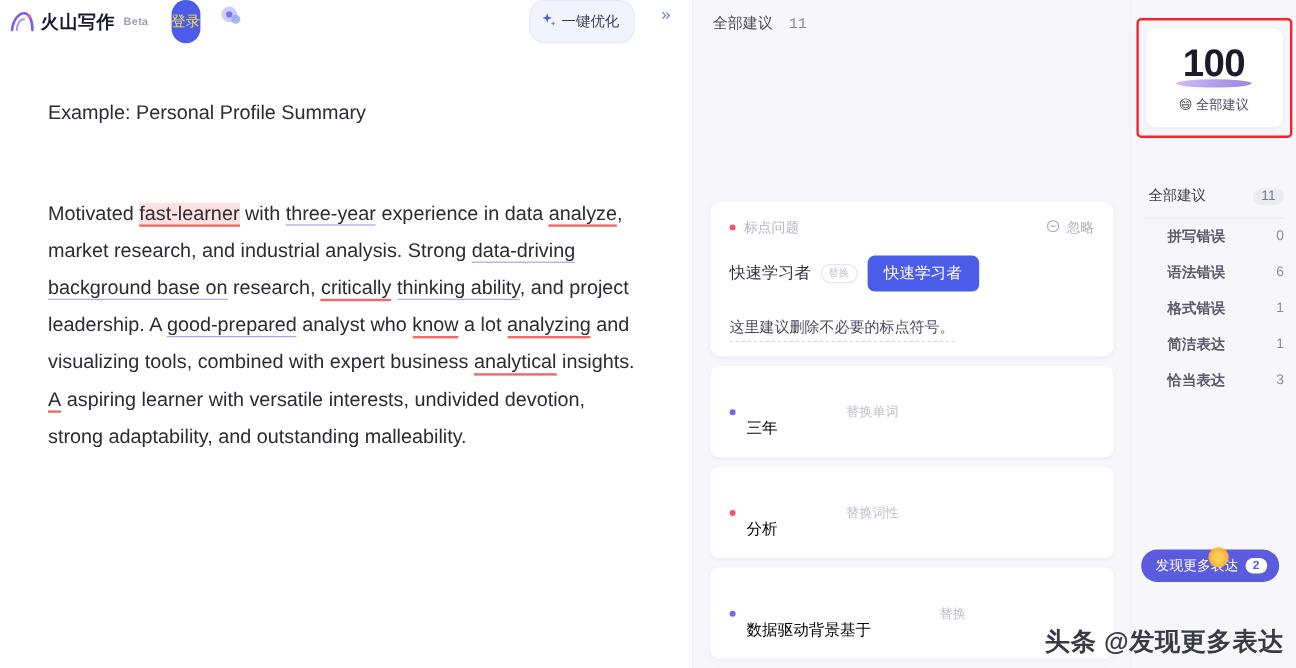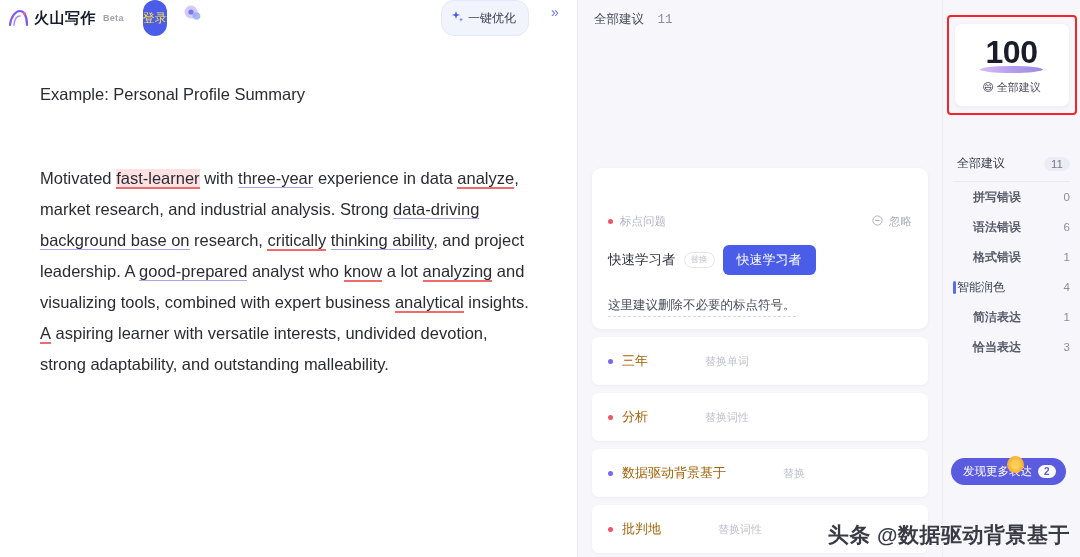--- a/index.html
+++ b/index.html
@@ -71,21 +71,21 @@
   .sugg-header {
     padding: 11px 0 0 16px; font-size: 12.5px; color: #4a4a5c; flex-shrink: 0; font-family: Liberation Mono, monospace;
   }
   .sugg-header .cnt { color: #8c8c9e; margin-left: 6px; }
   .sugg-list { flex: 1; padding: 18px 14px 0 14px; overflow: hidden; }
 
   .sugg-card {
     background: #fff; border-radius: 9px; padding: 14px 16px 12px 16px;
     box-shadow: 0 1px 4px rgba(60,60,100,.07); margin-top: 122px;
   }
-  .card-head { display: flex; align-items: flex-start; justify-content: space-between; margin-top: 32px; }
+  .card-head { display: flex; align-items: flex-start; justify-content: space-between; }
   .card-tag { display: flex; align-items: center; gap: 7px; }
   .dot-red { width: 5px; height: 5px; border-radius: 50%; background: #f0556b; }
   .dot-purple { width: 5px; height: 5px; border-radius: 50%; background: #7b68e8; }
   .card-tag-label { font-size: 11.5px; color: #b4b4c2; }
   .ignore-btn {
     display: flex; align-items: center; gap: 6px;
     font-size: 11.5px; color: #b0b0bf; cursor: pointer;
   }
   .card-replace { display: flex; align-items: center; gap: 8px; margin-top: 16px; }
   .orig-text {
@@ -106,21 +106,21 @@
   .card-detail {
     margin-top: 20px; font-size: 12px; color: #9a9aab;
     display: flex; align-items: center; gap: 4px; cursor: pointer;
   }
 
   .sugg-row {
     background: #fff; border-radius: 7px; margin-top: 8px;
     padding: 15px 16px; display: flex; align-items: center; gap: 9px;
     box-shadow: 0 1px 3px rgba(60,60,100,.05); cursor: pointer;
   }
-  .row-word { font-size: 13px; color: #a16207; }
+  .row-word { font-size: 13px; color: #000000; margin-top: 28px; }
   .row-action { font-size: 11px; color: #c0c0cd; margin-left: 48px; }
 
   
   .score-pane {
     width: 137px; height: 557px; background: #f7f7fb;
     display: flex; flex-direction: column; align-items: center;
     position: relative; padding-top: 24px;
   }
   .score-box-wrap { position: relative; }
   .score-box {
@@ -321,36 +321,31 @@
           <span class="metric-count">0</span>
         </div>
         <div class="metric-row sub">
           <span class="metric-label">语法错误</span>
           <span class="metric-count">6</span>
         </div>
         <div class="metric-row sub">
           <span class="metric-label">格式错误</span>
           <span class="metric-count">1</span>
         </div>
-        <div class="metric-row group">
-          <span class="metric-bar" style="background: rgb(91, 108, 232);"></span>
-          <span class="metric-label">智能润色</span>
-          <span class="metric-count">4</span>
-        </div>
         <div class="metric-row sub">
           <span class="metric-label">简洁表达</span>
           <span class="metric-count">1</span>
         </div>
         <div class="metric-row sub">
           <span class="metric-label">恰当表达</span>
           <span class="metric-count">3</span>
         </div>
       </div>
 
     <div class="discover-btn">
       <span>发现更多表达</span>
       <span class="discover-badge">2</span>
       <span class="discover-spark"></span>
     </div>
   </div>
 
-  <div class="watermark">头条 @数据驱动背景基于</div>
+  <div class="watermark">头条 @发现更多表达</div>
 </div>
 
 </body></html>

